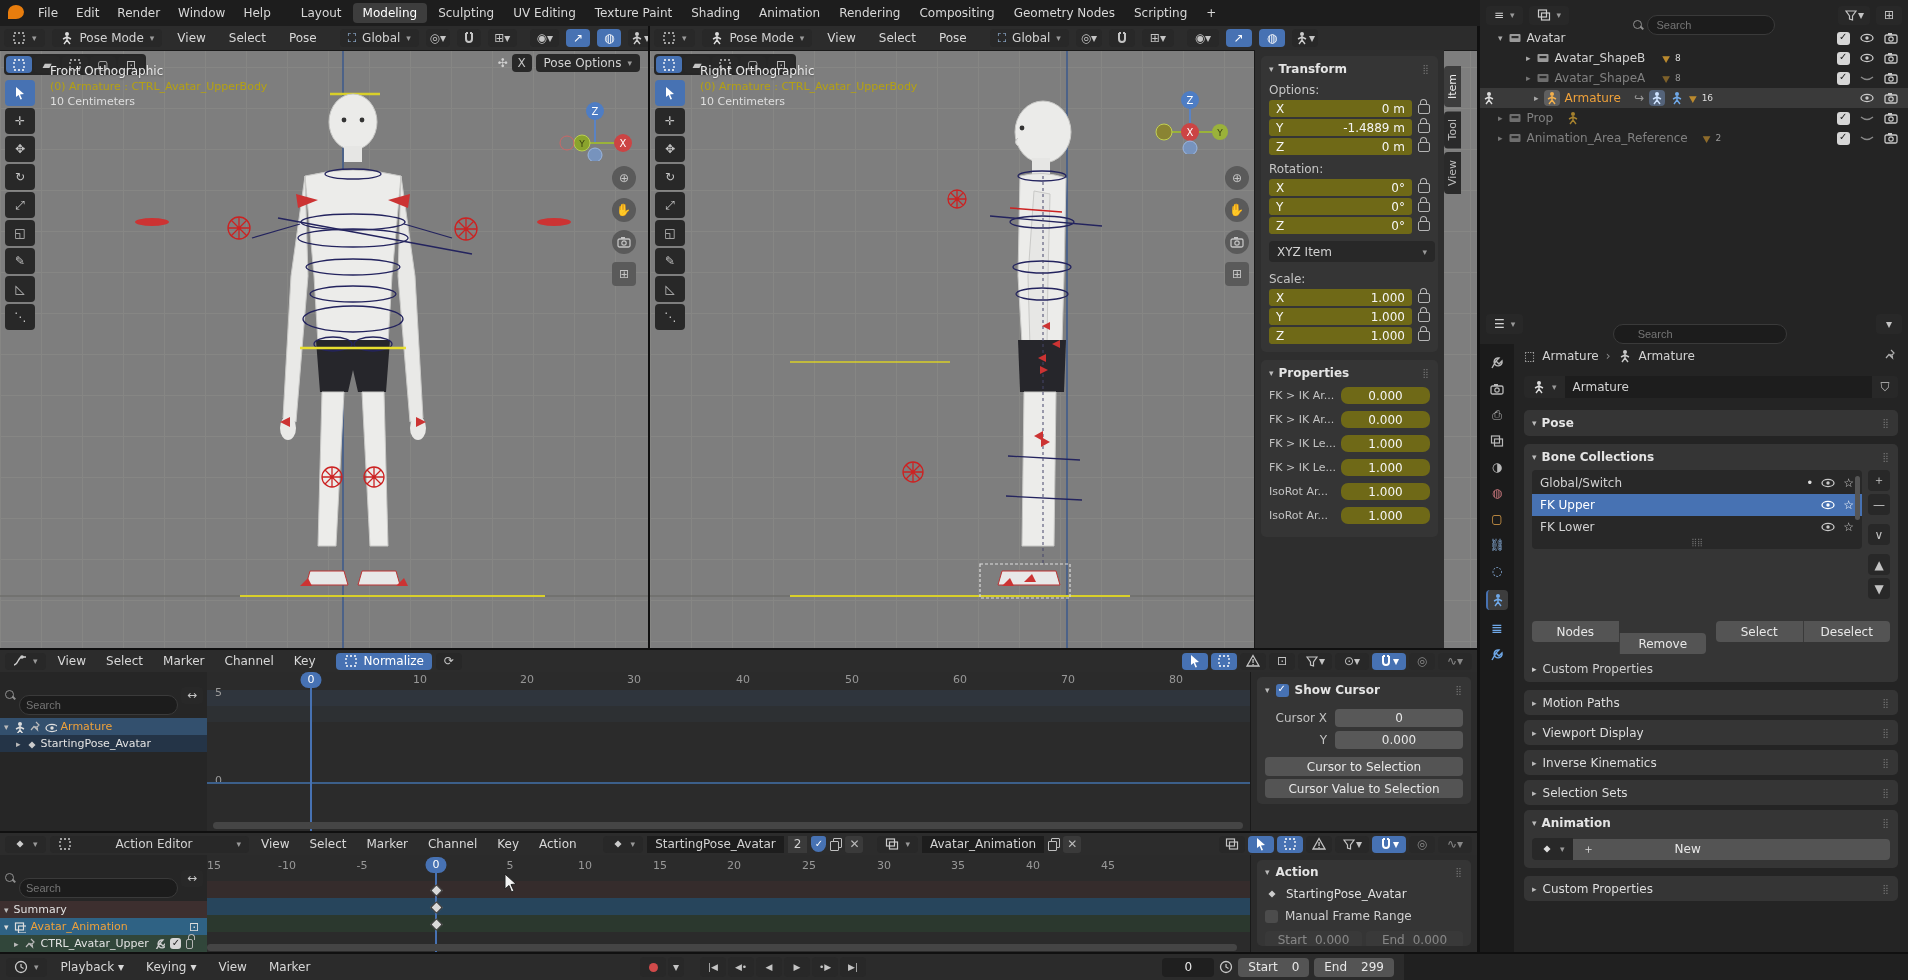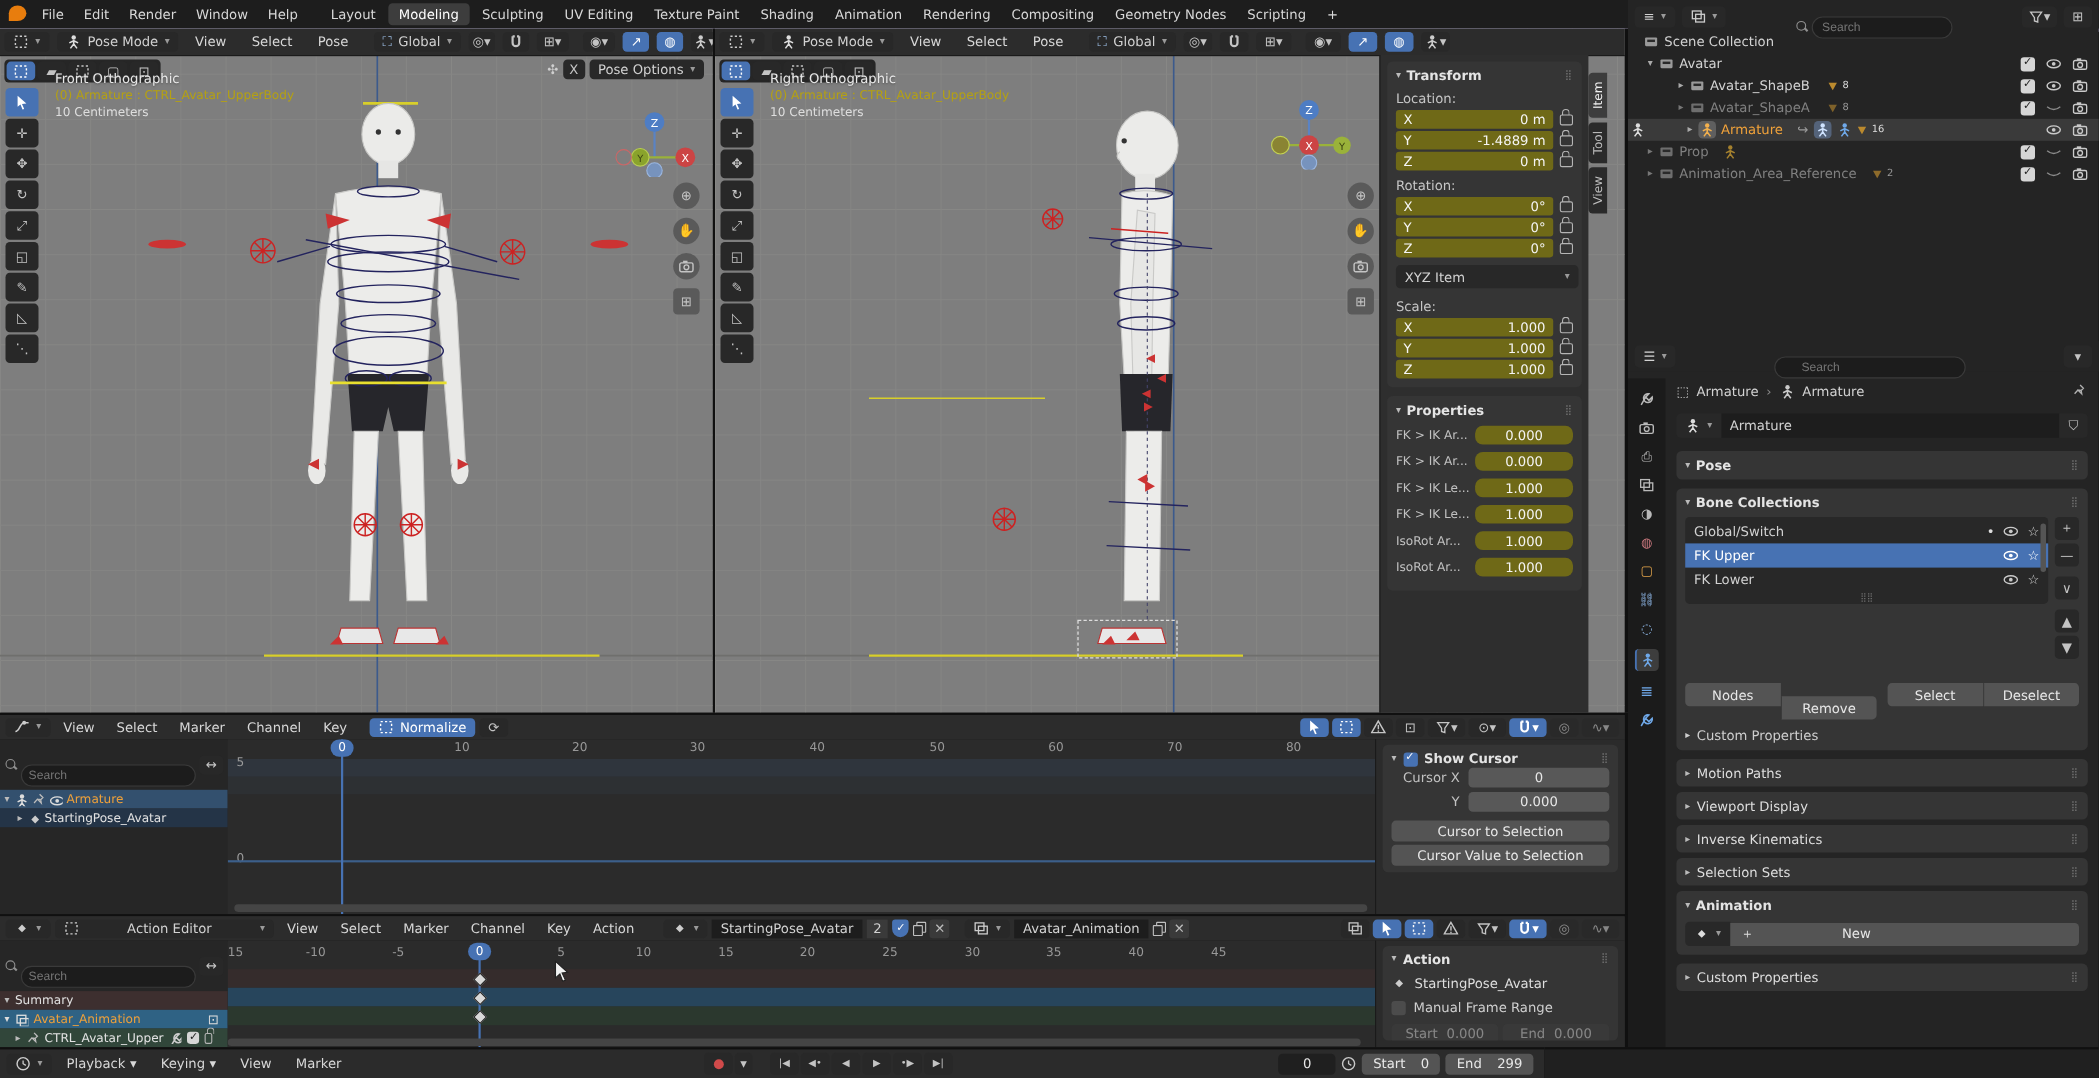--- a/index.html
+++ b/index.html
@@ -480,21 +480,21 @@
 
   <div class="a" style="left:604px;top:24px;width:190px;height:598px;background:#2e2e2e;border-left:1px solid #1a1a1a;padding:6px 6px;box-sizing:border-box;">
     <div class="panel" style="padding:6px 8px;">
       <div class="row" style="justify-content:space-between;">
         <span class="row" style="gap:5px;">
             <span class="car" style="color:#bbb;font-size:9px;">▾</span>
             <b style="color:#e4e4e4;">Transform</b>
           </span>
         <span class="grip">⣿</span>
       </div>
-      <div style="margin:7px 0 3px;color:#c6c6c6;">Location:</div>
+      <div style="margin:7px 0 3px;color:#c6c6c6;">Options:</div>
       <div class="row" style="gap:0;margin:2px 0;">
           <span class="fy" style="flex:1;">
             <span>X</span>
             <span style="margin-left:auto;">0 m</span>
           </span>
           <span class="lock"></span>
         </div>
       <div class="row" style="gap:0;margin:2px 0;">
           <span class="fy" style="flex:1;">
             <span>Y</span>
@@ -611,26 +611,20 @@
       </span>
     <span style="flex:1;text-align:center;"><span class="sg" style="position:relative;top:2px;"></span>
       <input class="srch" style="padding-left: 8px; width: 110px;" placeholder="Search"></span>
     <span class="tb" style="height:19px;width:32px;">
         <svg class="ic">
           <use href="#funnel"></use>
         </svg>
         <span class="car">▾</span>
       </span>
     <span class="tb" style="height:19px;">⊞</span>
-  </div>
-  <div class="olrow" style="padding-left:14px;">
-    <svg class="ic" style="color:#9a9a9a">
-        <use href="#coll"></use>
-      </svg>
-    <span>Scene Collection</span>
   </div>
   <div class="olrow" style="padding-left:18px;">
     <span class="car" style="color:#aaa;font-size:9px;">▾</span>
     <svg class="ic" style="color:#9a9a9a">
         <use href="#coll"></use>
       </svg>
     <span>Avatar</span>
     <span style="margin-left:auto;display:flex;gap:10px;padding-right:10px;align-items:center;">
       <span class="cb wh"></span>
       <svg class="ic eyeo">
@@ -1035,21 +1029,21 @@
   </div>
 
   <div class="a" style="left:1250px;top:22px;width:227px;bottom:0;background:#2b2b2b;border-left:1px solid #1a1a1a;padding:5px 6px;box-sizing:border-box;">
     <div class="panel" style="padding:6px 8px;">
       <div class="row" style="gap:6px;">
         <span class="car" style="font-size:9px;color:#bbb;">▾</span>
         <span class="cb ck"></span>
         <b style="color:#e4e4e4;">Show Cursor</b>
         <span class="grip" style="margin-left:auto;">⣿</span>
       </div>
-      <div class="row" style="margin-top:1px;gap:8px;">
+      <div class="row" style="margin-top:12px;gap:8px;">
         <span style="width:62px;text-align:right;color:#c2c2c2;">Cursor X</span>
         <span class="btn" style="flex:1;background:#585858;height:18px;">0</span>
       </div>
       <div class="row" style="margin-top:4px;gap:8px;">
         <span style="width:62px;text-align:right;color:#c2c2c2;">Y</span>
         <span class="btn" style="flex:1;background:#585858;height:18px;">0.000</span>
       </div>
       <div class="btn" style="width:100%;margin-top:8px;height:19px;box-sizing:border-box;">Cursor to Selection</div>
       <div class="btn" style="width:100%;margin-top:3px;height:19px;box-sizing:border-box;">Cursor Value to Selection</div>
     </div>

